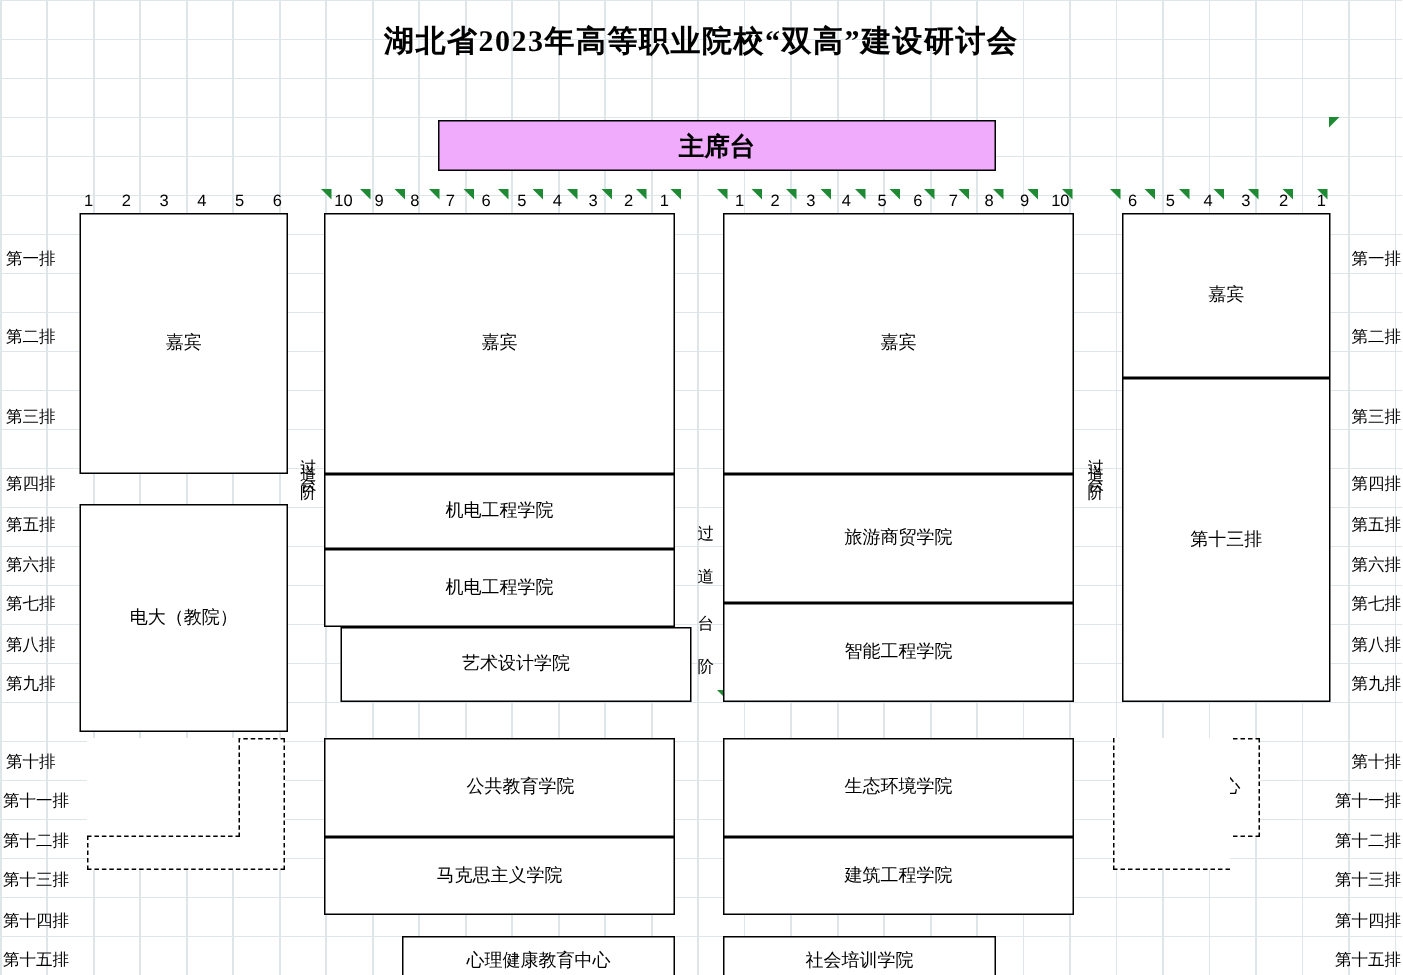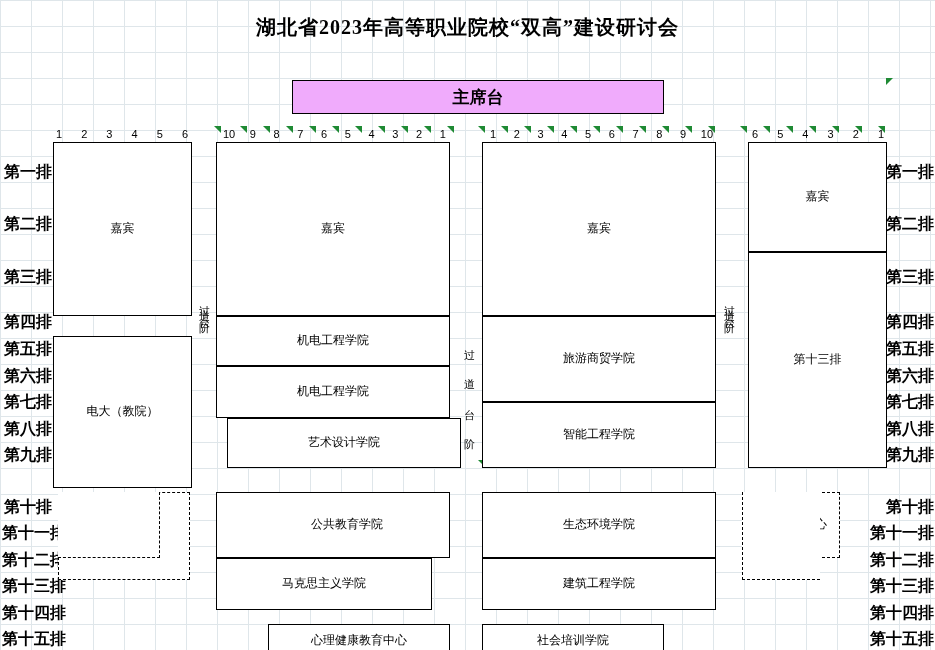--- a/index.html
+++ b/index.html
@@ -48,21 +48,21 @@
   
   .aisle{
     font-size:11px;color:#000;
     display:flex;align-items:center;justify-content:center;
     writing-mode:vertical-rl;text-orientation:upright;
     letter-spacing:6px;line-height:1;
   }
 
   
   .rowlbl{
-    font-size:16px;color:#000;font-weight:bold;
+    font-size:11px;color:#000;font-weight:normal;
     display:flex;align-items:center;
     white-space:nowrap;
   }
   .rowlbl.right{justify-content:flex-end;}
 
   
   .seatnum{
     font-size:11px;color:#000;text-align:center;width:14px;
   }
 
@@ -213,21 +213,21 @@
   <div class="abs blk" style="left:216px;top:366px;width:234px;height:52px;">机电工程学院</div>
 
   <div class="abs blk" style="left:216px;top:418px;width:234px;height:50px;margin-left:11px;">艺术设计学院</div>
 
   <div class="abs blk dashed" style="left:58px;top:492px;width:132px;height:88px;">图文信息中心</div>
 
   <div class="abs blk dashed" style="left:58px;top:492px;width:102px;height:66px;border-top:none;border-left:none;"></div>
 
   <div class="abs blk" style="left:216px;top:492px;width:234px;height:66px;padding-left:28px;">公共教育学院</div>
 
-  <div class="abs blk" style="left:216px;top:558px;width:216px;height:52px;">马克思主义学院</div>
+  <div class="abs blk" style="left:216px;top:558px;width:234px;height:52px;">马克思主义学院</div>
 
   <div class="abs blk" style="left:268px;top:624px;width:182px;height:34px;">心理健康教育中心</div>
 
   <div class="abs aisle" style="left:458px;top:250px;width:22px;height:300px;letter-spacing:30px;">过道台阶</div>
 
   <div class="abs blk" style="left:482px;top:142px;width:234px;height:174px;">嘉宾</div>
 
   <div class="abs blk" style="left:482px;top:316px;width:234px;height:86px;">旅游商贸学院</div>
 
   <div class="abs blk" style="left:482px;top:402px;width:234px;height:66px;">智能工程学院</div>

